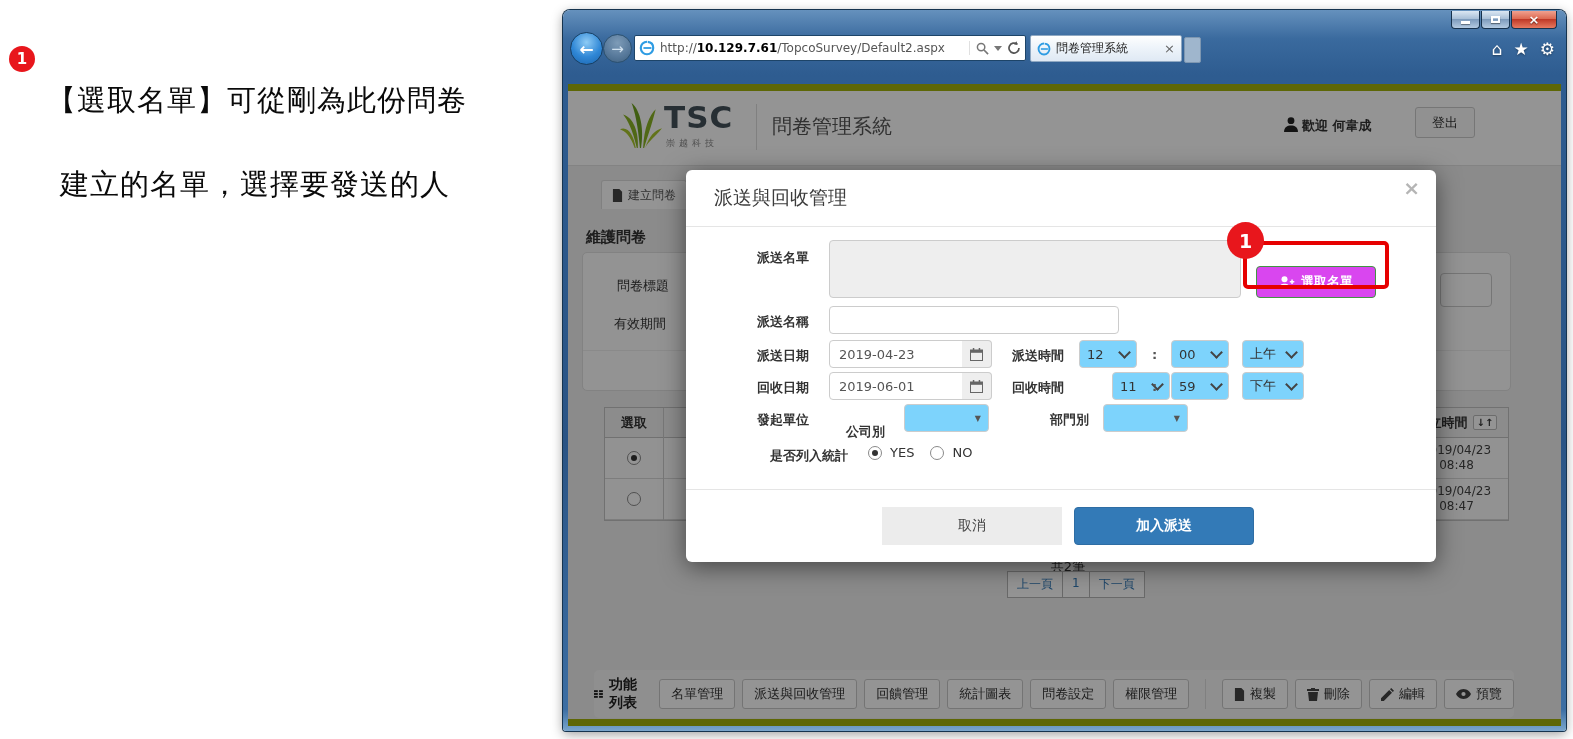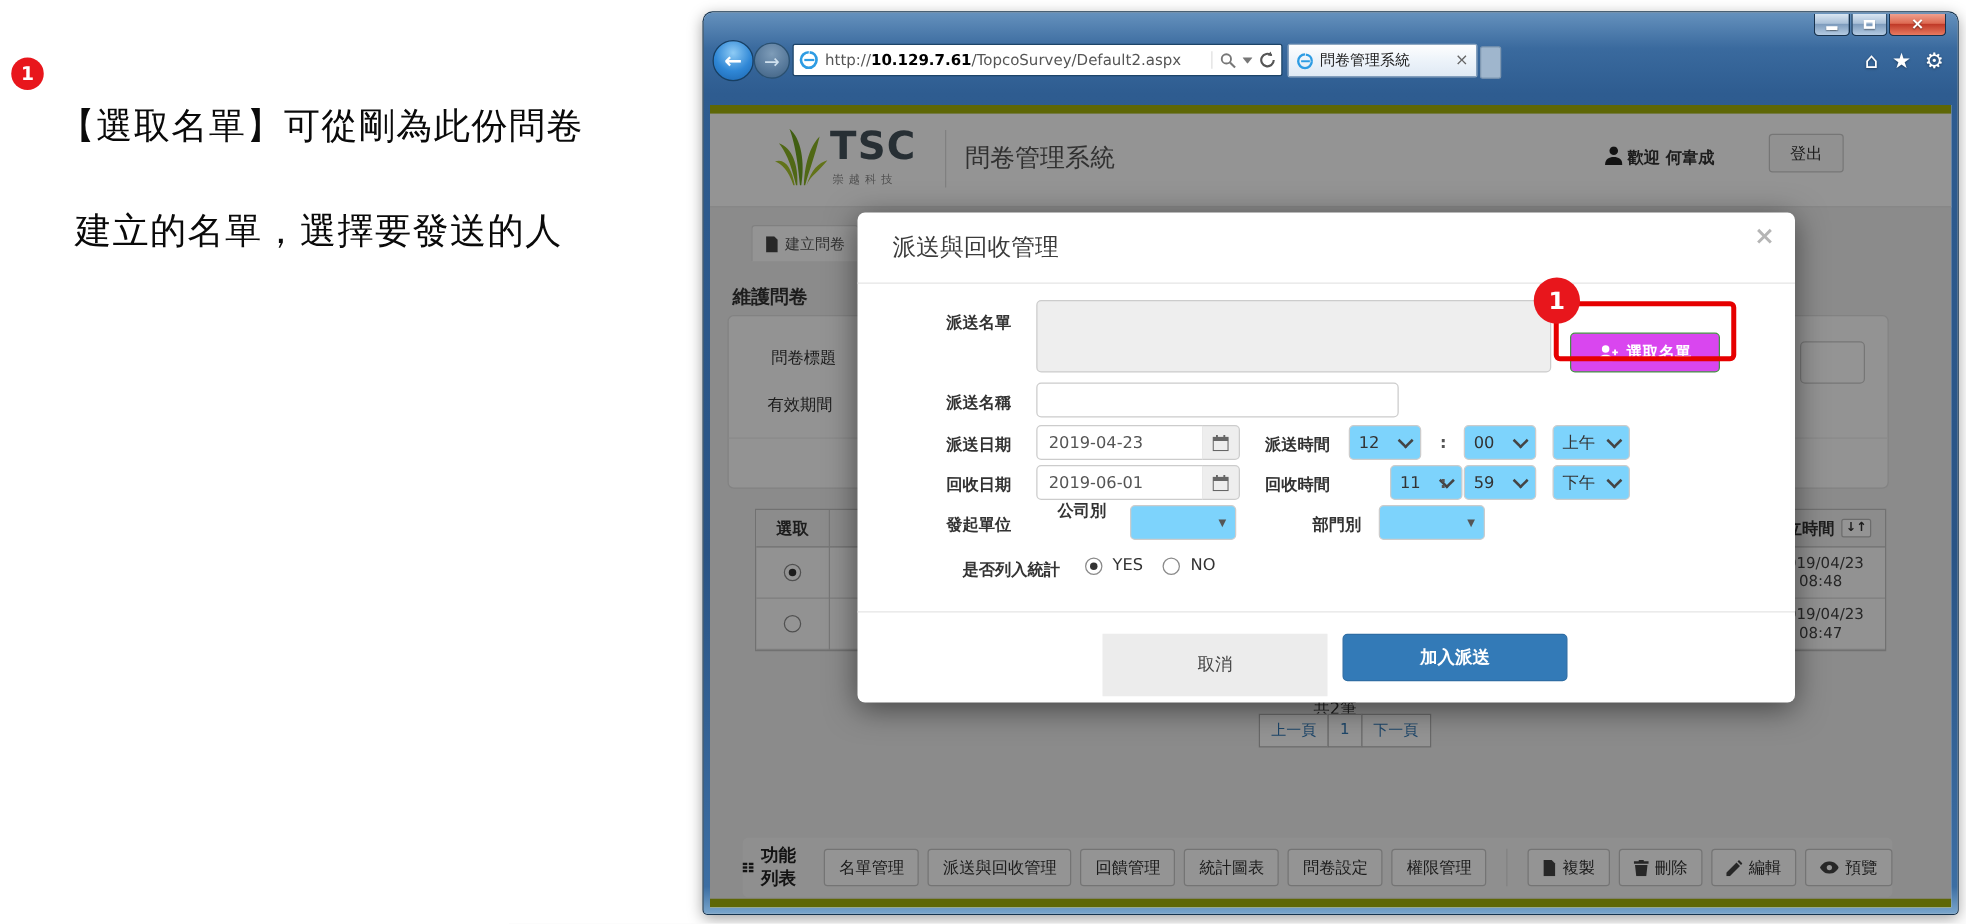--- a/index.html
+++ b/index.html
@@ -115,21 +115,21 @@
     display:flex;align-items:center;justify-content:space-between;padding:0 7px;font-size:13px;color:#333;}
   .chev{width:7px;height:7px;border-right:2px solid #444;border-bottom:2px solid #444;transform:rotate(45deg);margin-top:-4px;}
   .caret-txt{font-size:8px;color:#555;}
   .colon{position:absolute;font-size:13px;font-weight:bold;color:#555;}
   .green-btn{position:absolute;left:570px;top:96px;width:120px;height:32px;background:#d946ef;border:1px solid #449344;border-radius:4px;
     color:#fff;font-size:13px;font-weight:bold;display:flex;align-items:center;justify-content:center;gap:6px;box-sizing:border-box;}
   .red-box{position:absolute;left:557px;top:71px;width:146px;height:48px;border:4px solid #e60000;border-radius:5px;box-sizing:border-box;z-index:6;}
   .red-circle{position:absolute;left:541px;top:52px;width:37px;height:37px;border-radius:50%;background:#e8161c;color:#fff;
     font-size:19px;font-weight:bold;display:flex;align-items:center;justify-content:center;z-index:7;}
   .m-radio-row{position:absolute;left:182px;top:275px;display:flex;align-items:center;gap:8px;font-size:13px;color:#333;}
-  .cancel-btn{position:absolute;left:196px;top:337px;width:180px;height:50px;background:#ececec;border:none;border-radius:0;
+  .cancel-btn{position:absolute;left:196px;top:337px;width:180px;height:38px;background:#ececec;border:none;border-radius:0;
     font-size:14px;color:#444;display:flex;align-items:center;justify-content:center;}
   .submit-btn{position:absolute;left:388px;top:337px;width:180px;height:38px;background:#337ab7;border:1px solid #2e6da4;border-radius:4px;
     font-size:14px;font-weight:bold;color:#fff;display:flex;align-items:center;justify-content:center;box-sizing:border-box;}
 </style>
 </head>
 <body>
 
 <div class="canvas">
 
   <div>
@@ -403,21 +403,21 @@
         <div class="m-sel" style="left:485px;top:202px;width:58px;">
             <span>59</span>
             <span class="chev"></span>
           </div>
         <div class="m-sel" style="left:556px;top:202px;width:62px;">
             <span>下午</span>
             <span class="chev"></span>
           </div>
 
         <div class="m-label" style="top:241px;">發起單位</div>
-        <div class="m-label" style="left:95px;top:230px;width:104px;">公司別</div>
+        <div class="m-label" style="left:95px;top:253px;width:104px;">公司別</div>
         <div class="m-sel" style="left:218px;top:234px;width:85px;">
             <span></span>
             <span class="caret-txt">▼</span>
           </div>
         <div class="m-label" style="left:280px;top:241px;width:123px;">部門別</div>
         <div class="m-sel" style="left:417px;top:234px;width:85px;">
             <span></span>
             <span class="caret-txt">▼</span>
           </div>
 

